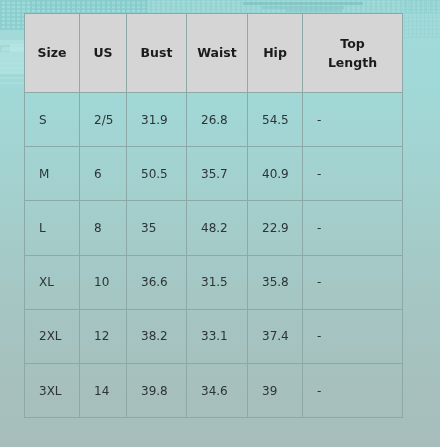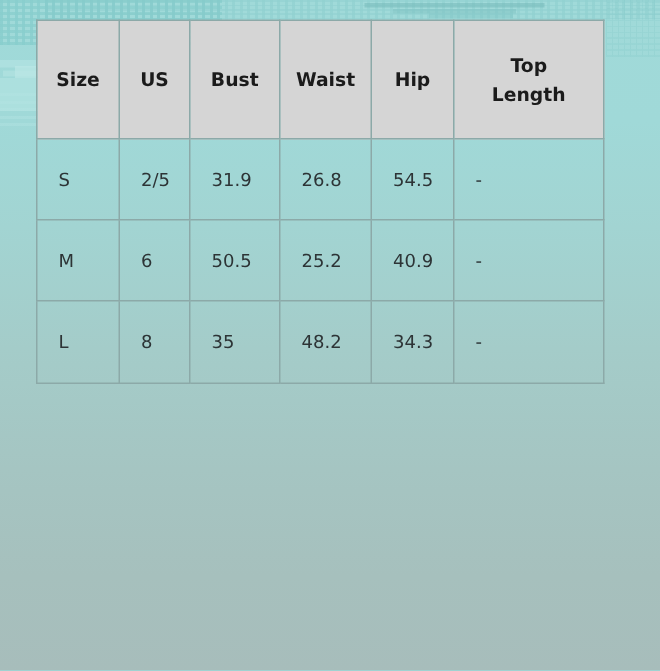--- a/index.html
+++ b/index.html
@@ -236,29 +236,53 @@
           <td>2/5</td>
           <td>31.9</td>
           <td>26.8</td>
           <td>54.5</td>
           <td>-</td>
         </tr>
         <tr>
           <td>M</td>
           <td>6</td>
           <td>50.5</td>
-          <td>25.2</td>
+          <td>35.7</td>
           <td>40.9</td>
           <td>-</td>
         </tr>
         <tr>
           <td>L</td>
           <td>8</td>
           <td>35</td>
           <td>48.2</td>
-          <td>34.3</td>
+          <td>22.9</td>
+          <td>-</td>
+        </tr>
+        <tr>
+          <td>XL</td>
+          <td>10</td>
+          <td>36.6</td>
+          <td>31.5</td>
+          <td>35.8</td>
+          <td>-</td>
+        </tr>
+        <tr>
+          <td>2XL</td>
+          <td>12</td>
+          <td>38.2</td>
+          <td>33.1</td>
+          <td>37.4</td>
+          <td>-</td>
+        </tr>
+        <tr>
+          <td>3XL</td>
+          <td>14</td>
+          <td>39.8</td>
+          <td>34.6</td>
+          <td>39</td>
           <td>-</td>
         </tr>
       </tbody>
     </table>
   </div>
 
 </div>
 
 </body></html>

